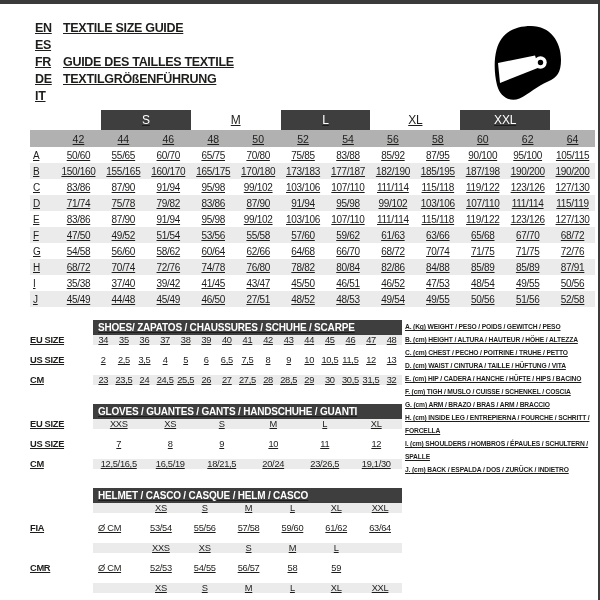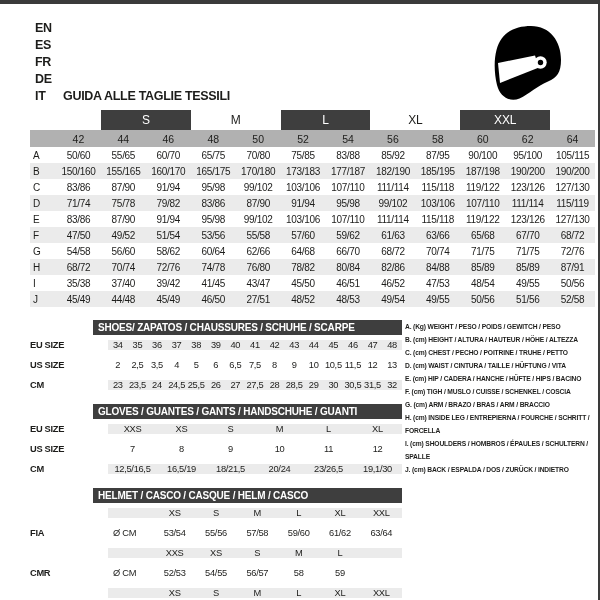--- a/index.html
+++ b/index.html
@@ -1,18 +1,18 @@
 <!DOCTYPE html>
 <html><head>
 <meta charset="utf-8">
 <style>
   * { margin:0; padding:0; box-sizing:border-box; }
   html,body { width:600px; height:600px; background:#fff; }
   body { font-family:"Liberation Sans","DejaVu Sans",sans-serif; color:#1d1d1b; }
-  .page { width:600px; height:600px; border-top:4px solid #3a3a3a; border-right:2px solid #3a3a3a; overflow:hidden; background:#fff; }
+  .page { width:600px; height:600px; border-top:4px solid #3a3a3a; border-right:2px solid #3a3a3a; overflow:hidden; background:#fff;text-decoration:underline; }
   .rep { display:contents; }
 
   
   .header { display:flex; justify-content:space-between; align-items:flex-start; padding:16px 30px 0 35px; height:100px; }
   .lang-row { display:flex; font-weight:700; font-size:12.5px; line-height:17px; letter-spacing:-0.3px; }
   .lang-code { width:28px; }
   .helmet-wrap { margin-top:4px; margin-right:4px; }
 
   
   .textile-table { margin:6px 5px 0 30px; width:565px; }
@@ -29,56 +29,58 @@
   .t-lbl { width:26px; padding-left:3px; }
   .t-cell { flex:1; text-align:center; white-space:nowrap; }
 
   
   .lower { display:flex; margin:13px 5px 0 30px; }
   .tables-col { width:372px; }
   .legend-col { flex:1; padding-left:3px; font-size:6.7px; font-weight:700; line-height:13px; letter-spacing:-0.15px; }
 
   .sub-table { margin-bottom:9px; }
   .sub-header { margin-left:63px; background:#3e3e3e; color:#fff; font-weight:700; font-size:10px; height:15px; line-height:15px; padding-left:5px; letter-spacing:-0.2px; white-space:nowrap; }
-  .sub-row { display:flex; height:20px; align-items:center; font-size:9.3px; letter-spacing:-0.3px; }
+  .sub-row { display:flex; height:20px; align-items:flex-start; font-size:9.3px; letter-spacing:-0.3px; }
   .sub-lbl { width:63px; font-weight:700; display:flex; align-items:center; }
-  .sub-vals { flex:1; display:flex; align-items:center;margin-left:15px; }
+  .sub-vals { flex:1; display:flex; align-items:center; }
   .sub-vals.shaded { background:#ebebeb; }
   .sub-cell { flex:1; text-align:center; white-space:nowrap; }
   .unit-cell { width:46px; padding-left:5px; white-space:nowrap; }
 </style>
 </head>
 <body>
 
 <div class="page">
 
   <div class="header">
     <div>
       <div class="rep">
         
       
           <div class="lang-row">
             <span class="lang-code">EN</span>
+            <span class="lang-title">TEXTILE SIZE GUIDE</span>
           </div>
         
           <div class="lang-row">
             <span class="lang-code">ES</span>
           </div>
         
           <div class="lang-row">
             <span class="lang-code">FR</span>
+            <span class="lang-title">GUIDE DES TAILLES TEXTILE</span>
           </div>
         
           <div class="lang-row">
             <span class="lang-code">DE</span>
+            <span class="lang-title">TEXTILGRÖßENFÜHRUNG</span>
           </div>
         
           <div class="lang-row">
             <span class="lang-code">IT</span>
-            <span class="lang-title">GUIDA ALLE TAGLIE TESSILI</span>
           </div>
         </div>
     </div>
     <div class="helmet-wrap">
       <svg width="72" height="80" viewBox="0 0 72 80" aria-hidden="true">
         <path d="M39 2 C58 2 69 17 69 36 C69 48 65 54 56 57.5 C46 61.5 37 70 27.5 74.5 C18 78.5 8 73 5 61 C2 49 2 35 4.5 26 C9 9 22 2 39 2 Z" fill="#000"></path>
         <polygon points="6,39 43,31.5 47,43.5 8,59" fill="#fff"></polygon>
         <circle cx="48.5" cy="38.5" r="6.2" fill="#fff"></circle>
         <circle cx="48.5" cy="38.5" r="2.7" fill="#000"></circle>
       </svg>

